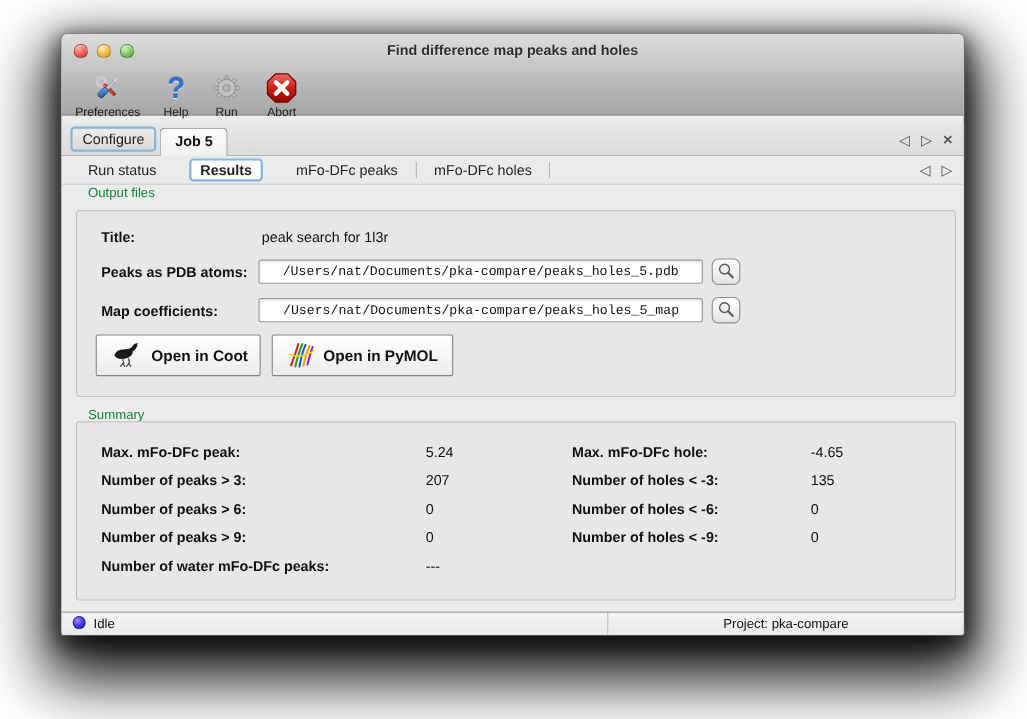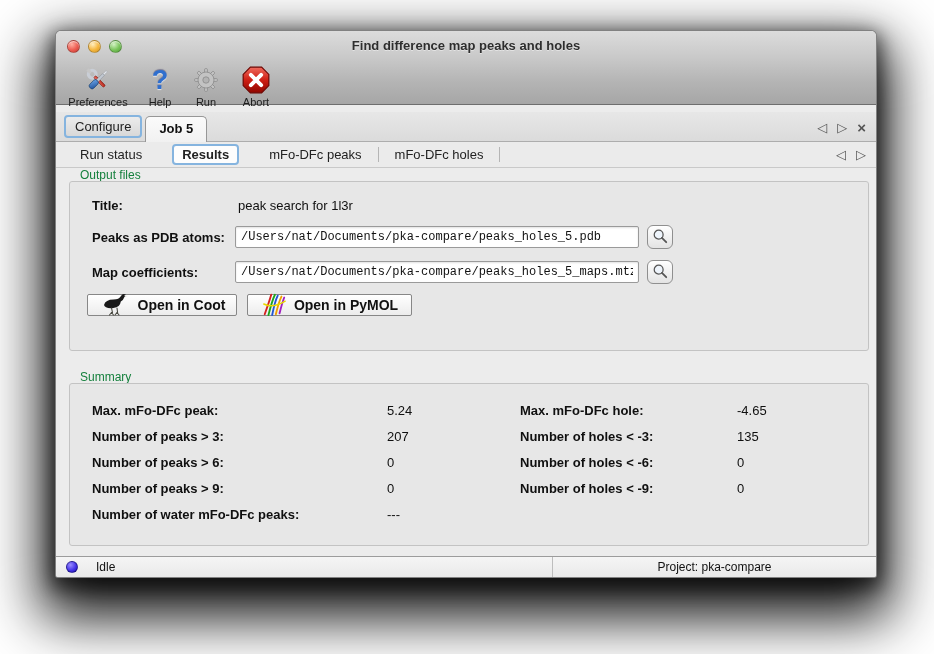--- a/index.html
+++ b/index.html
@@ -55,52 +55,52 @@
   .subtab { padding:0 10px; }
   .subtab-active { font-weight:bold; background:#fdfdfd; border:2px solid #85b4df;
     border-radius:4px; padding:1px 8px; margin:0 20px; }
   .vsep { width:1px; height:15px; background:#b5b5b5; margin:0 6px; }
 
   
   .content { position:absolute; left:0; top:137px; width:100%; bottom:21px; background:#ececec; }
   .group-label { position:absolute; font-size:12px; color:#15803d; }
   .group { position:absolute; left:13px; width:800px; background:#e7e7e7;
     border:1px solid #c3c3c3; border-radius:3px; }
-  .g1 { top:13px; height:170px; }
+  .g1 { top:23px; height:170px; }
   .g2 { top:215px; height:163px; }
   .lbl { font-size:13px; font-weight:bold; color:#101010; }
   .val { font-size:13px; color:#101010; }
 
   .field { position:absolute; height:22px; width:404px; left:165px;
     border:1px solid #9a9a9a; border-radius:2px; background:#ffffff;
     font-family:"Liberation Mono","DejaVu Sans Mono",monospace; font-size:12px; color:#111;
-    padding:1px 5px; box-shadow:inset 0 1px 2px rgba(0,0,0,0.12); }
+    padding:1px 21px; box-shadow:inset 0 1px 2px rgba(0,0,0,0.12); }
   .magbtn { position:absolute; left:577px; width:26px; height:24px;
     background:linear-gradient(#ffffff,#e3e3e3); border:1px solid #8f8f8f; border-radius:6px;
     display:flex; align-items:center; justify-content:center; padding:0; }
 
-  .openbtn { position:absolute; top:112px; height:22px;
+  .openbtn { position:absolute; top:112px; height:38px;
     background:linear-gradient(#ffffff,#ececec); border:1px solid #878787; border-radius:2px;
     display:flex; align-items:center; justify-content:center; gap:7px;
     font-family:"Liberation Sans",sans-serif; font-size:14px; font-weight:bold; color:#111;
     box-shadow:inset 0 1px 0 #fff; }
   .coot { left:17px; width:150px; }
   .pymol { left:177px; width:165px; }
 
   .sumrow { position:absolute; left:0; width:100%; height:18px; }
   .sl-label { position:absolute; left:22px; }
   .sl-value { position:absolute; left:317px; }
   .sr-label { position:absolute; left:450px; }
   .sr-value { position:absolute; left:667px; }
 
   
   .statusbar { position:absolute; left:0; bottom:0; width:100%; height:21px;
     background:linear-gradient(#f5f5f5,#e9e9e9); border-top:1px solid #9c9c9c;
     display:flex; align-items:center; font-size:12px; color:#111; }
-  .status-left { flex:1; display:flex; align-items:center; gap:18px; padding-left:10px; }
+  .status-left { flex:1; display:flex; gap:7px; padding-left:10px; }
   .status-right { width:324px; height:100%; border-left:1px solid #bdbdbd;
     display:flex; align-items:center; justify-content:center;margin-left:48px; }
   .ball { width:12px; height:12px; border-radius:50%;
     background:radial-gradient(circle at 35% 30%, #9a8cff, #4636e8 55%, #1b0bb0);
     border:1px solid rgba(0,0,40,0.4); }
 </style>
 </head>
 <body>
 
 <div class="stage">

